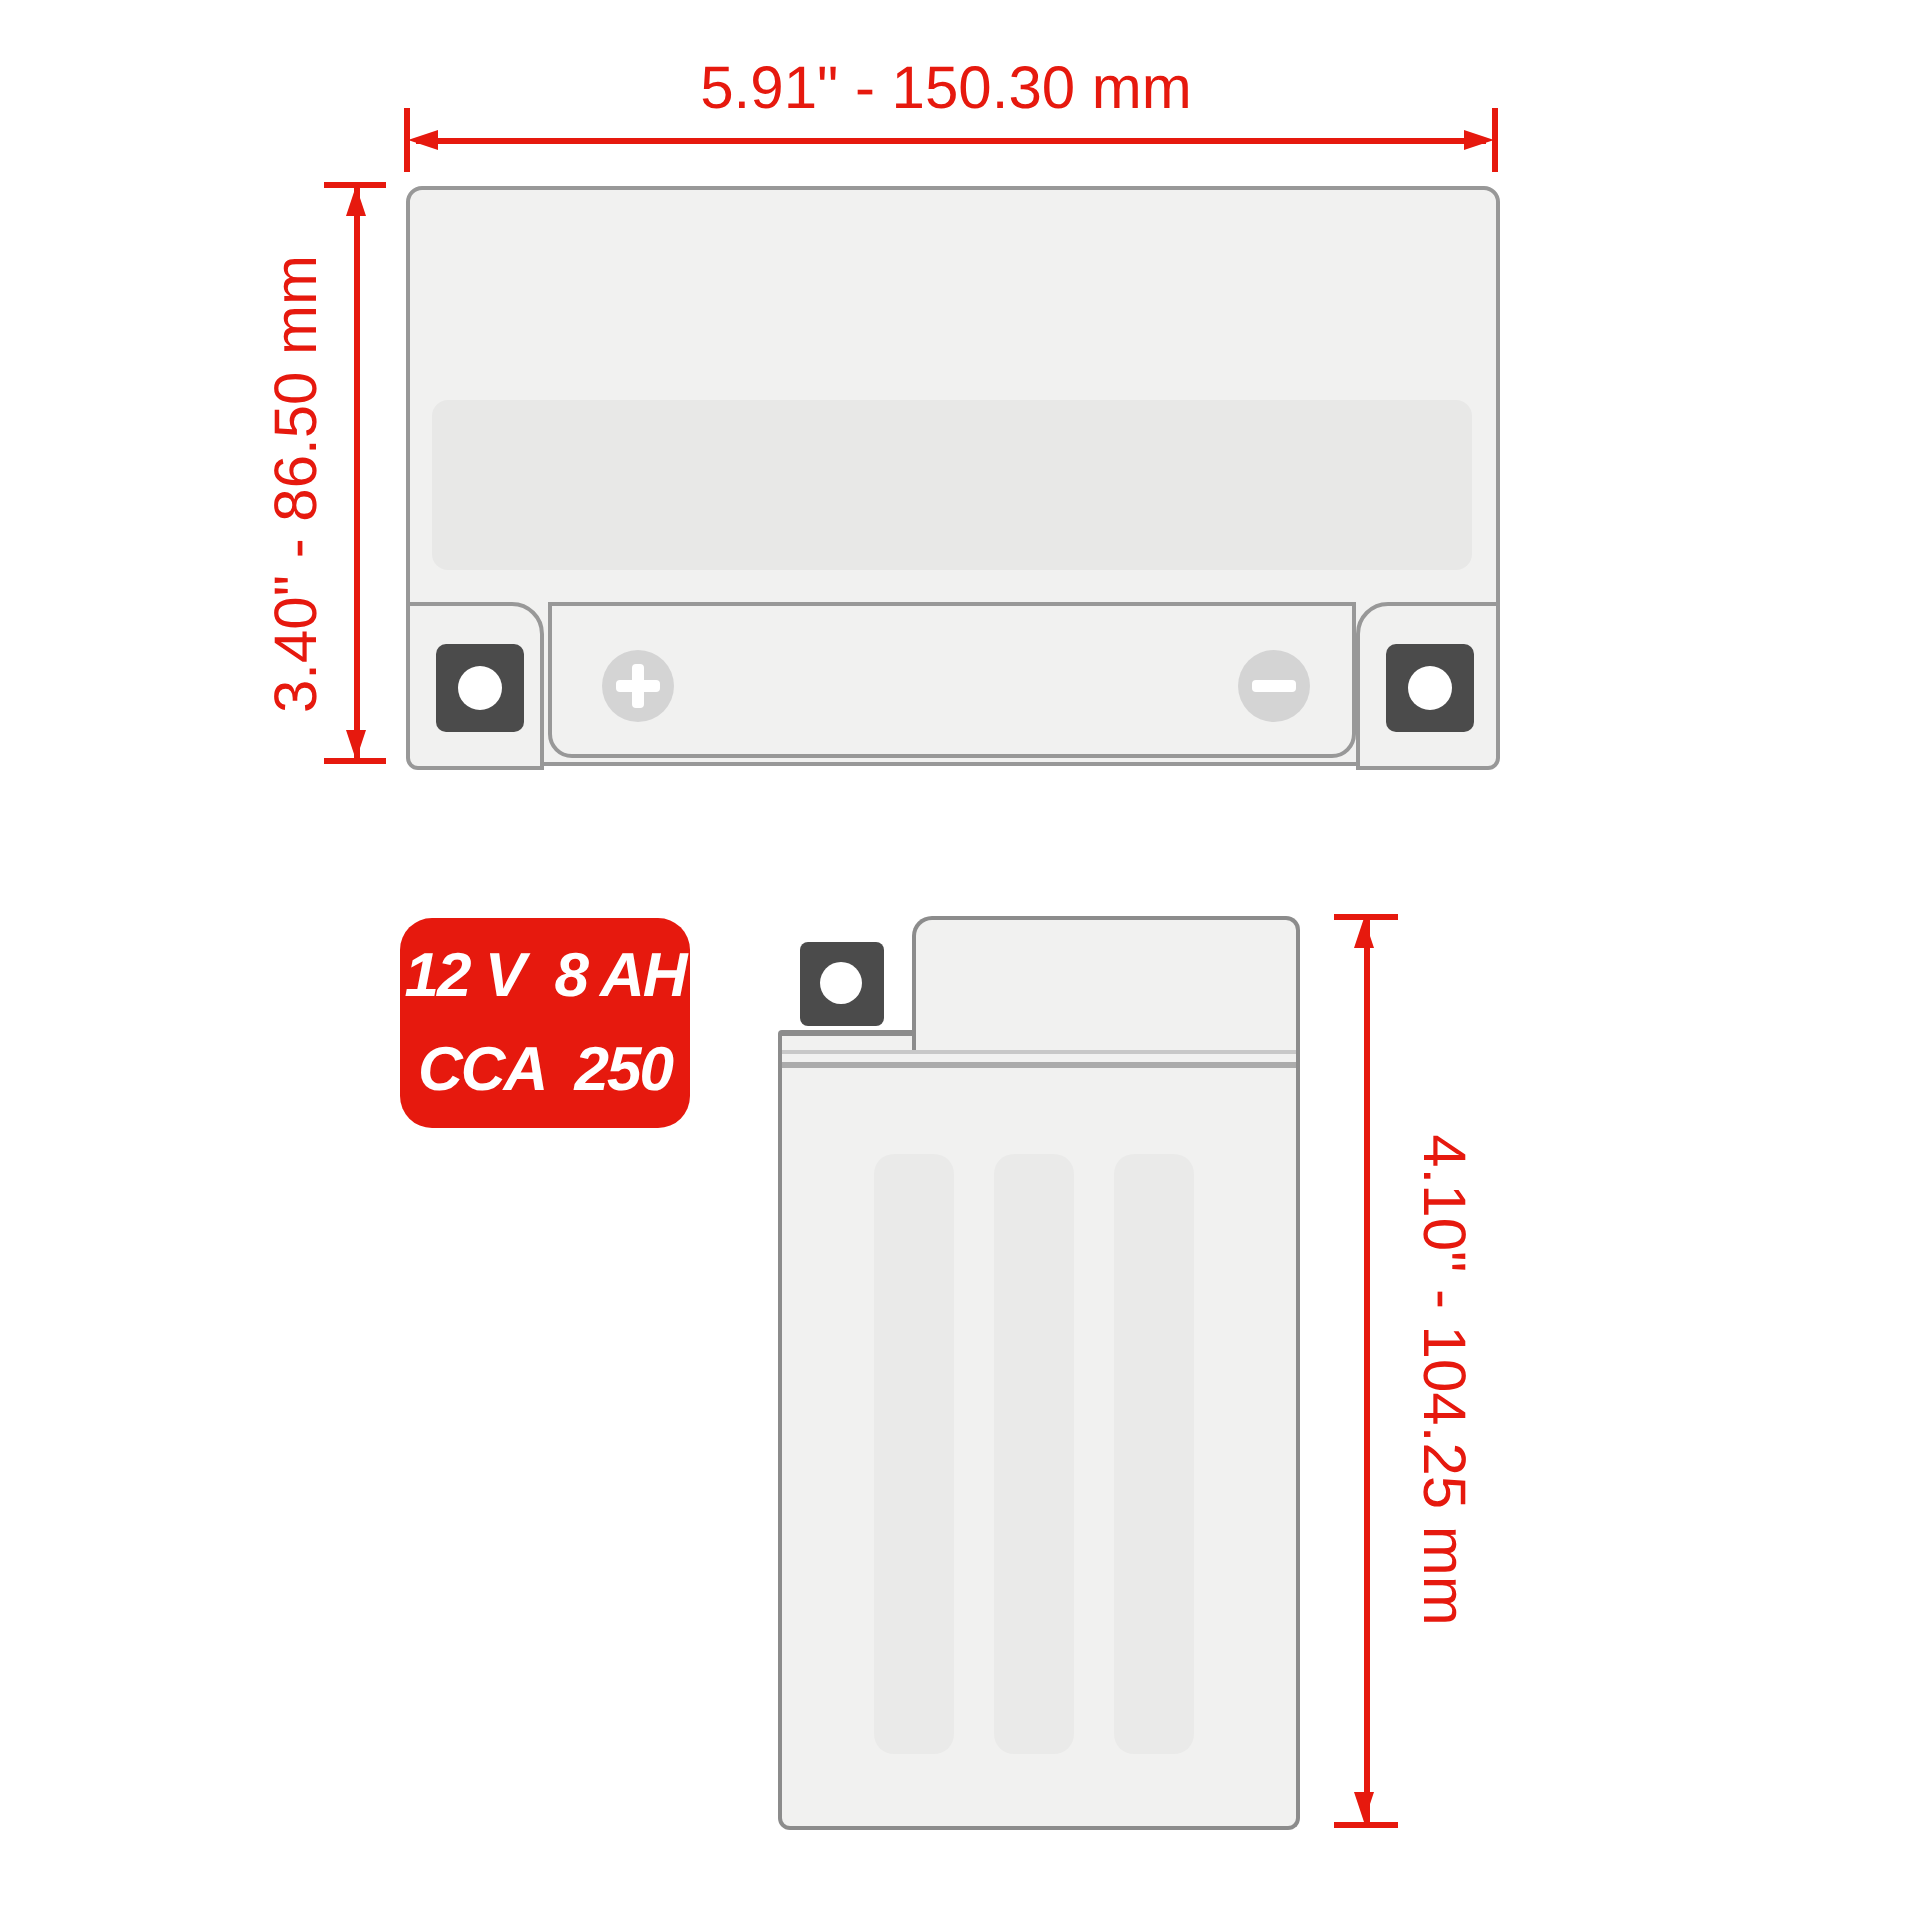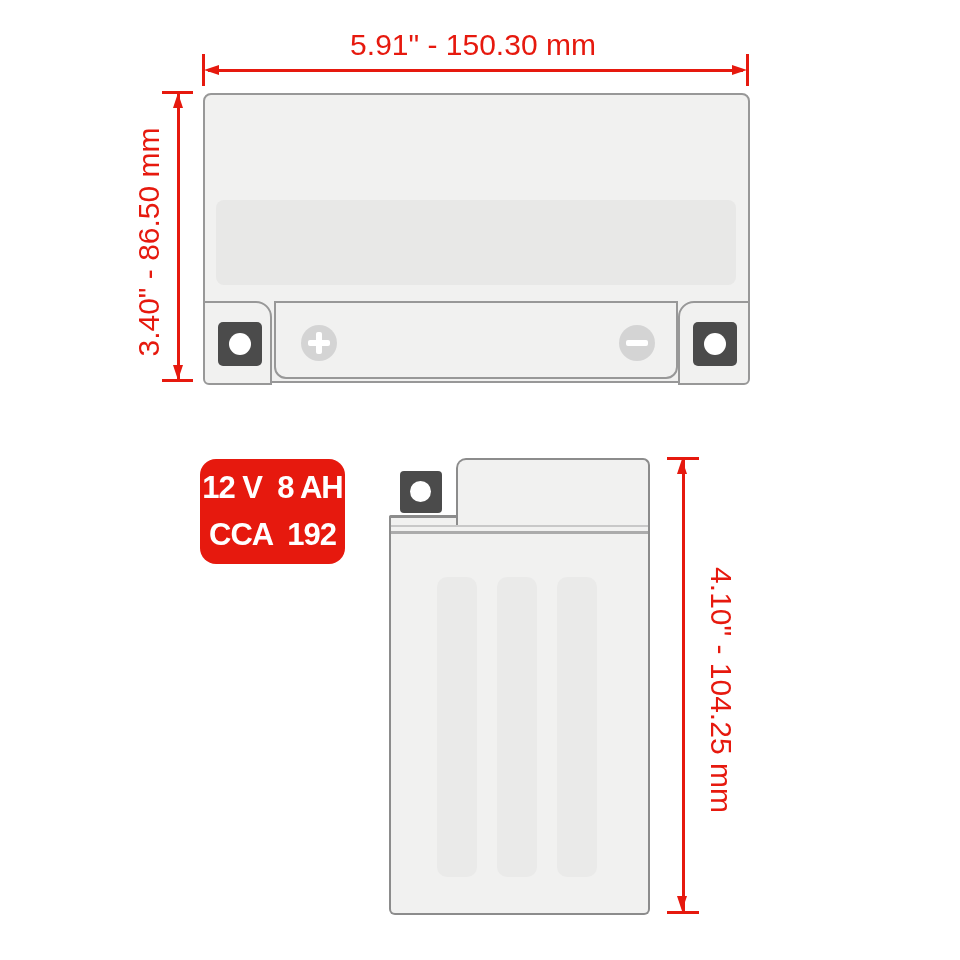--- a/index.html
+++ b/index.html
@@ -53,21 +53,21 @@
   .seam1{position:absolute;left:2px;top:67px;width:257px;height:2px;background:#c8c8c8;z-index:3;}
   .seam2{position:absolute;left:2px;top:73px;width:257px;height:3px;background:#ababab;z-index:3;}
   .side-bolt{position:absolute;left:11px;top:13px;width:42px;height:42px;background:var(--dark);border-radius:4px;z-index:4;}
   .side-bolt .hole{position:absolute;left:10px;top:10px;width:21px;height:21px;background:#ffffff;border-radius:50%;}
   .stripe{position:absolute;top:119px;width:40px;height:300px;background:var(--stripe-fill);border-radius:10px;z-index:2;}
   .stripe.s1{left:48px;}  .stripe.s2{left:108px;}  .stripe.s3{left:168px;}
 
   
   .badge{position:absolute;left:200px;top:459px;width:145px;height:105px;background:var(--red);border-radius:16px;
     display:flex;flex-direction:column;justify-content:center;align-items:center;gap:3px;z-index:5;}
-  .badge-line{color:#ffffff;font-size:31px;font-weight:700;letter-spacing:-1px;white-space:pre;line-height:44px;}
+  .badge-line{color:#ffffff;font-size:31px;font-weight:700;letter-spacing:-1px;white-space:pre;line-height:44px;font-style:italic;}
 </style>
 </head>
 <body>
 
 <div class="canvas">
 
   <div class="dim-label" style="left:273px;top:26px;width:400px;">5.91" - 150.30 mm</div>
   <div class="dim" style="left:202px;top:54px;width:3px;height:32px;"></div>
   <div class="dim" style="left:746px;top:54px;width:3px;height:32px;"></div>
   <div class="dim" style="left:208px;top:69px;width:535px;height:3px;"></div>
@@ -96,21 +96,21 @@
       <div class="hbar"></div>
       <div class="vbar"></div>
     </div>
     <div class="polarity" style="left:414px;top:230px;">
       <div class="hbar"></div>
     </div>
   </div>
 
   <div class="badge">
     <div class="badge-line">12 V  8 AH</div>
-    <div class="badge-line">CCA  192</div>
+    <div class="badge-line">CCA  250</div>
   </div>
 
   <div class="battery-side">
     <div class="side-raised"></div>
     <div class="side-body"></div>
     <div class="step-line"></div>
     <div class="seam1"></div>
     <div class="seam2"></div>
     <div class="side-bolt">
       <div class="hole"></div>

